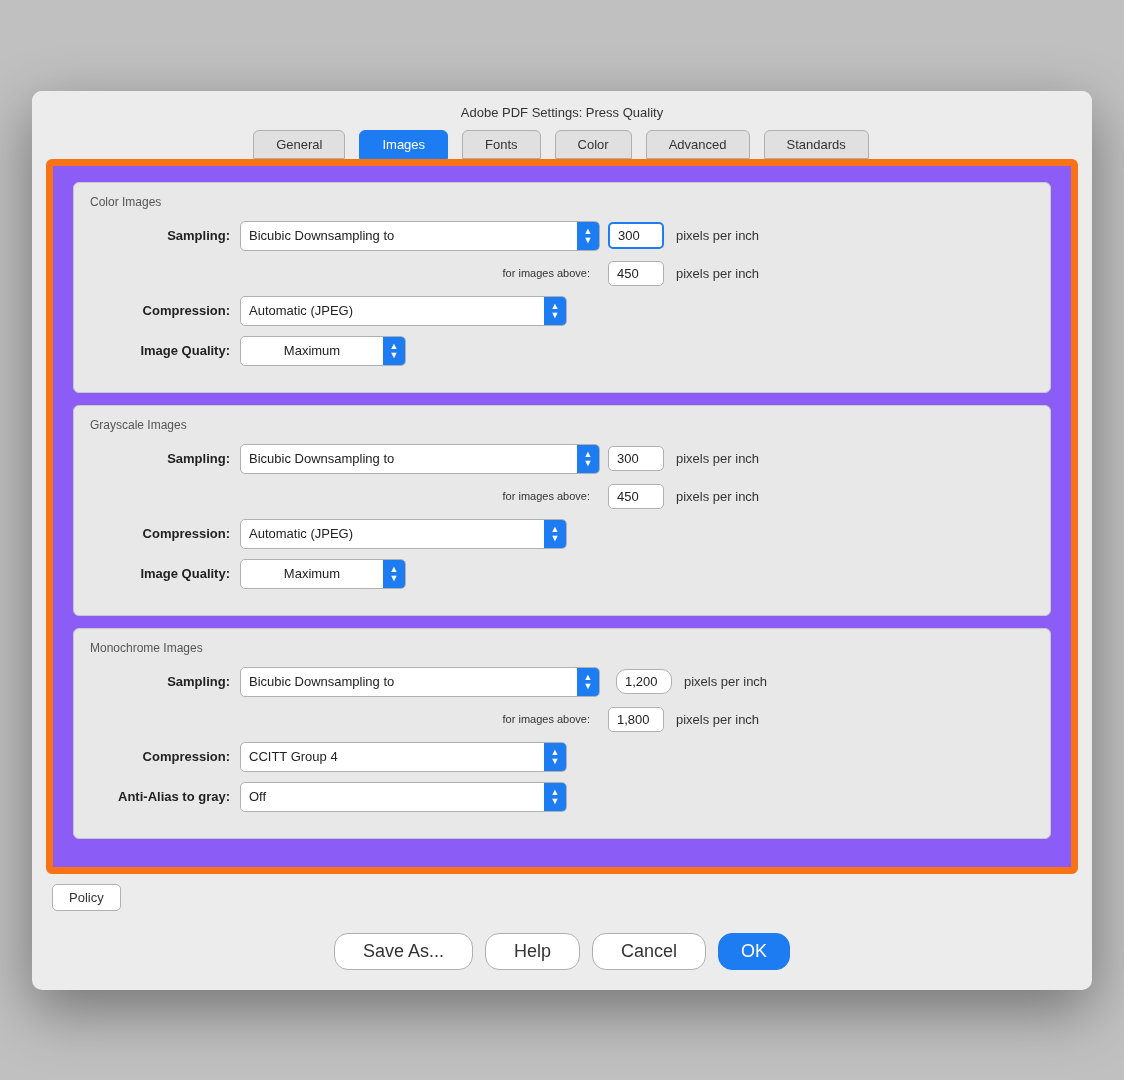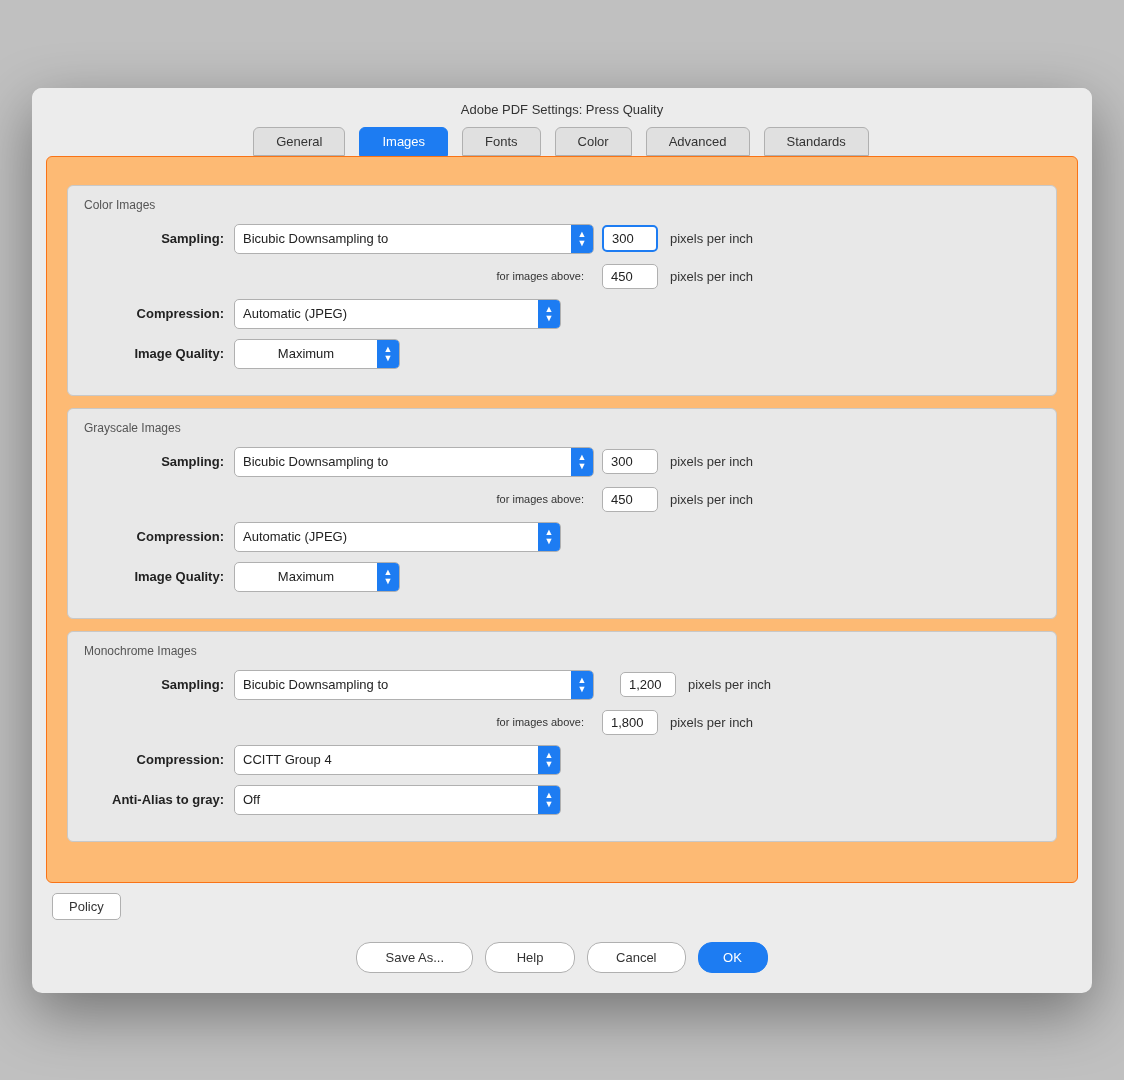--- a/index.html
+++ b/index.html
@@ -43,25 +43,25 @@
       border-radius: 6px 6px 0 0;
       margin-right: 2px;
       position: relative;
     }
     .tab.active {
       background: #1d7cf2;
       color: white;
       border-color: #1d7cf2;
     }
     .content {
-      background: #fdba74;
+      background: #8b5cf6;
       margin: 0 14px;
       border-radius: 6px;
-      border: 1px solid #f97316;
-      padding: 28px 20px;
+      border: 7px solid #f97316;
+      padding: 16px 20px;
     }
     .section {
       background: #e8e8e8;
       border: 1px solid #c8c8c8;
       border-radius: 6px;
       padding: 12px 16px 16px;
       margin-bottom: 12px;
     }
     .section-title {
       font-size: 12px;
@@ -164,21 +164,21 @@
       display: flex;
       justify-content: center;
       gap: 12px;
       padding: 14px 20px 20px;
     }
     .footer-btn {
       background: white;
       border: 1px solid #b0b0b0;
       border-radius: 14px;
       padding: 7px 28px;
-      font-size: 13px;
+      font-size: 18px;
       cursor: pointer;
       color: #333;
       min-width: 90px;
     }
     .footer-btn.primary {
       background: #1d7cf2;
       border-color: #1d7cf2;
       color: white;
       min-width: 70px;
       padding: 7px 22px;
@@ -311,21 +311,21 @@
 
       <div class="field-row">
         <span class="field-label">Sampling:</span>
         <div class="select-wrapper sampling-select">
           <span class="select-text">Bicubic Downsampling to</span>
           <div class="select-arrows">
             <span>▲</span>
             <span>▼</span>
           </div>
         </div>
-        <input class="number-input normal" type="text" style="margin-left: 26px;" value="1,200">
+        <input class="number-input normal" type="text" style="margin-left: 16px; border-radius: 10px;" value="1,200">
         <span class="unit-label" style="margin-left:6px;">pixels per inch</span>
       </div>
 
       <div class="field-row">
         <span class="field-label-light" style="min-width:500px; text-align:right;">for images above:</span>
         <input class="number-input normal" type="text" style="margin-left: 8px;" value="1,800">
         <span class="unit-label" style="margin-left:6px;">pixels per inch</span>
       </div>
 
       <div class="field-row">

